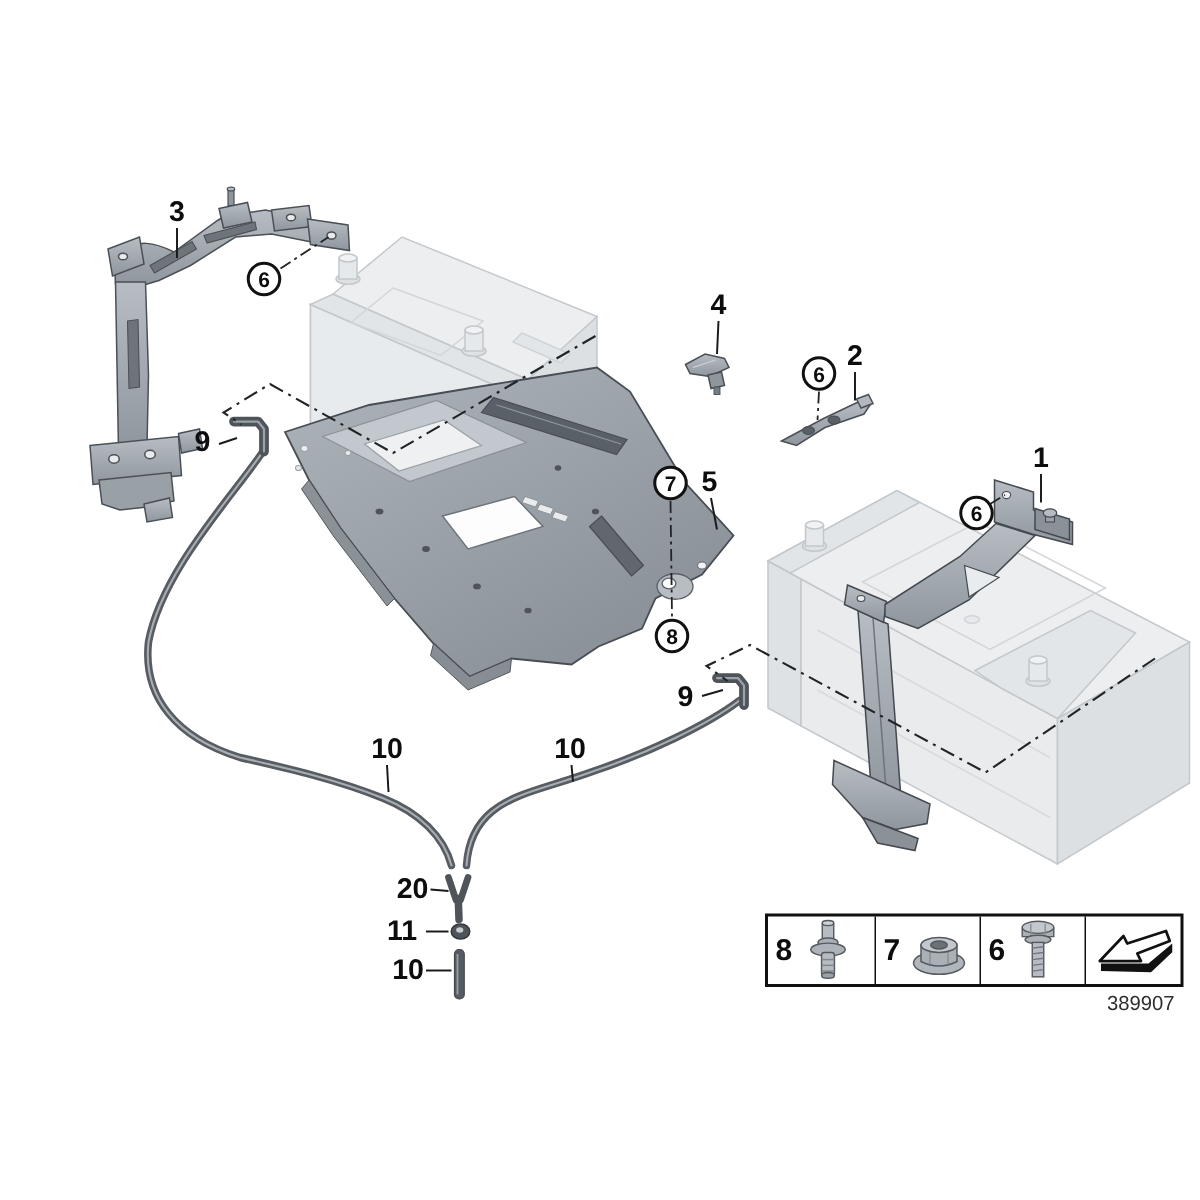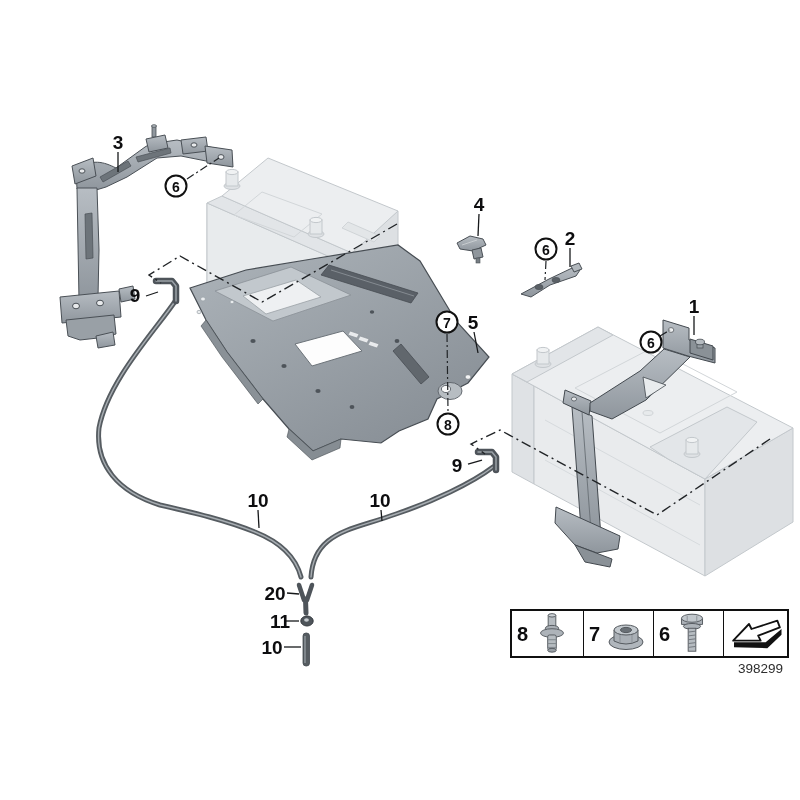--- a/index.html
+++ b/index.html
@@ -207,21 +207,21 @@
 <div class="lbl" style="left:118px;top:142px">3</div>
 <div class="lbl" style="left:479px;top:204px">4</div>
 <div class="lbl" style="left:570px;top:238px">2</div>
 <div class="lbl" style="left:694px;top:306px">1</div>
 <div class="lbl" style="left:473px;top:322px">5</div>
 <div class="lbl" style="left:135px;top:295px">9</div>
 <div class="lbl" style="left:457px;top:465px">9</div>
 <div class="lbl" style="left:258px;top:500px">10</div>
 <div class="lbl" style="left:380px;top:500px">10</div>
 <div class="lbl" style="left:275px;top:593px">20</div>
-<div class="lbl" style="left:280px;top:621px">11</div>
+<div class="lbl" style="left:268px;top:621px">11</div>
 <div class="lbl" style="left:272px;top:647px">10</div>
 
 <div class="clbl" style="left:176px;top:186px">6</div>
 <div class="clbl" style="left:546px;top:249px">6</div>
 <div class="clbl" style="left:651px;top:342px">6</div>
 <div class="clbl" style="left:447px;top:322px">7</div>
 <div class="clbl" style="left:448px;top:424px">8</div>
 
 <div class="legend" style="left:510px;top:609px;width:279px;height:49px">
   <div class="legend-cell" style="width:72px">
@@ -272,15 +272,15 @@
     </svg>
   </div>
   <div class="legend-cell" style="width:63px">
     <svg width="58" height="40" viewBox="0 0 66 40">
       <path d="M6,30 L44,30 L63,14 L63,21 L46,37 L6,36 Z" fill="#111" stroke="none"></path>
       <path d="M5,28 L24,8 L27,14 L58,4 L61,12 L35,22 L38,28 Z" fill="#fff" stroke="#111" stroke-width="2.2" stroke-linejoin="round"></path>
     </svg>
   </div>
 </div>
 
-<div class="diagram-number" style="left:689px;top:662px;width:94px">398299</div>
+<div class="diagram-number" style="left:689px;top:662px;width:94px">389907</div>
 
 </div>
 
 </body></html>

